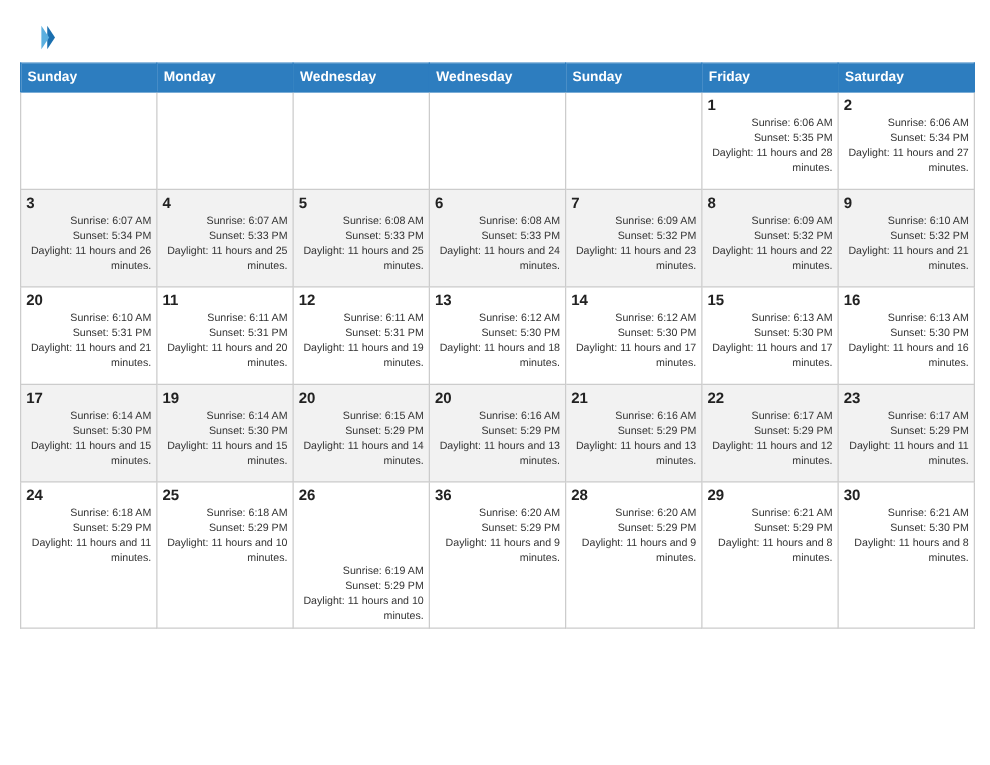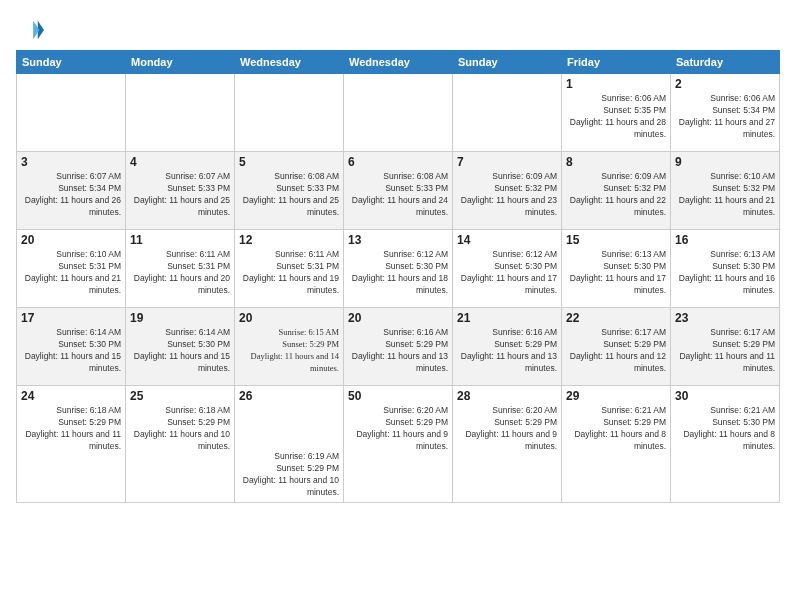--- a/index.html
+++ b/index.html
@@ -247,21 +247,21 @@
 Daylight: 11 hours and 15 minutes.</div>
           </td>
           <td>
             <span class="day-number">19</span>
             <div class="day-info" style="white-space: pre-line;">Sunrise: 6:14 AM
 Sunset: 5:30 PM
 Daylight: 11 hours and 15 minutes.</div>
           </td>
           <td>
             <span class="day-number">20</span>
-            <div class="day-info" style="white-space: pre-line; font-family: Liberation Serif, serif;">Sunrise: 6:15 AM
+            <div class="day-info" style="white-space: pre-line;">Sunrise: 6:15 AM
 Sunset: 5:29 PM
 Daylight: 11 hours and 14 minutes.</div>
           </td>
           <td>
             <span class="day-number">20</span>
             <div class="day-info" style="white-space: pre-line;">Sunrise: 6:16 AM
 Sunset: 5:29 PM
 Daylight: 11 hours and 13 minutes.</div>
           </td>
           <td>
@@ -296,21 +296,21 @@
 Sunset: 5:29 PM
 Daylight: 11 hours and 10 minutes.</div>
           </td>
           <td>
             <span class="day-number">26</span>
             <div class="day-info" style="white-space: pre-line; margin-top: 48px;">Sunrise: 6:19 AM
 Sunset: 5:29 PM
 Daylight: 11 hours and 10 minutes.</div>
           </td>
           <td>
-            <span class="day-number">50</span>
+            <span class="day-number">36</span>
             <div class="day-info" style="white-space: pre-line;">Sunrise: 6:20 AM
 Sunset: 5:29 PM
 Daylight: 11 hours and 9 minutes.</div>
           </td>
           <td>
             <span class="day-number">28</span>
             <div class="day-info" style="white-space: pre-line;">Sunrise: 6:20 AM
 Sunset: 5:29 PM
 Daylight: 11 hours and 9 minutes.</div>
           </td>

